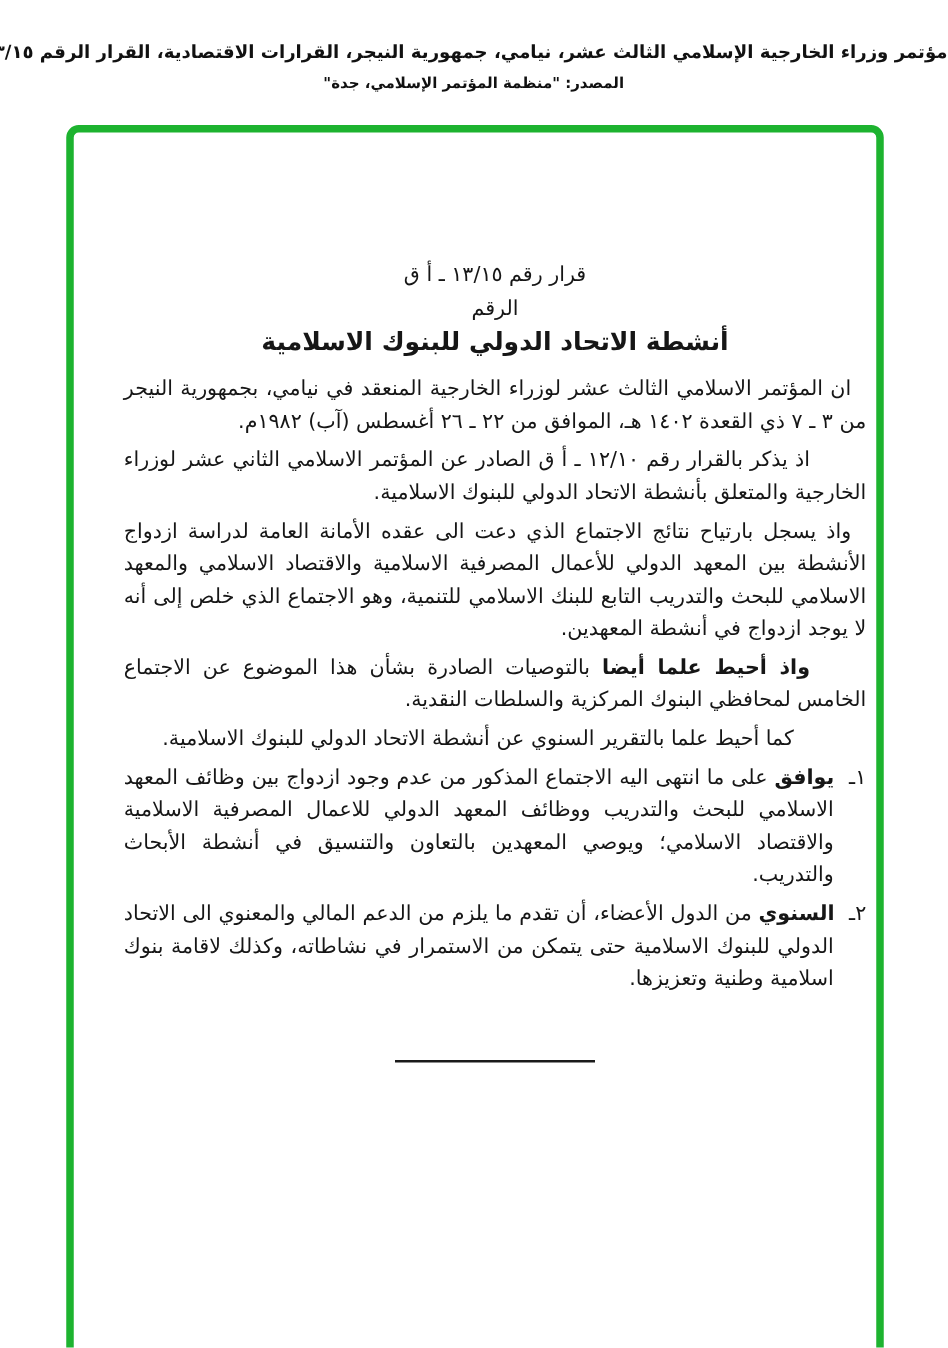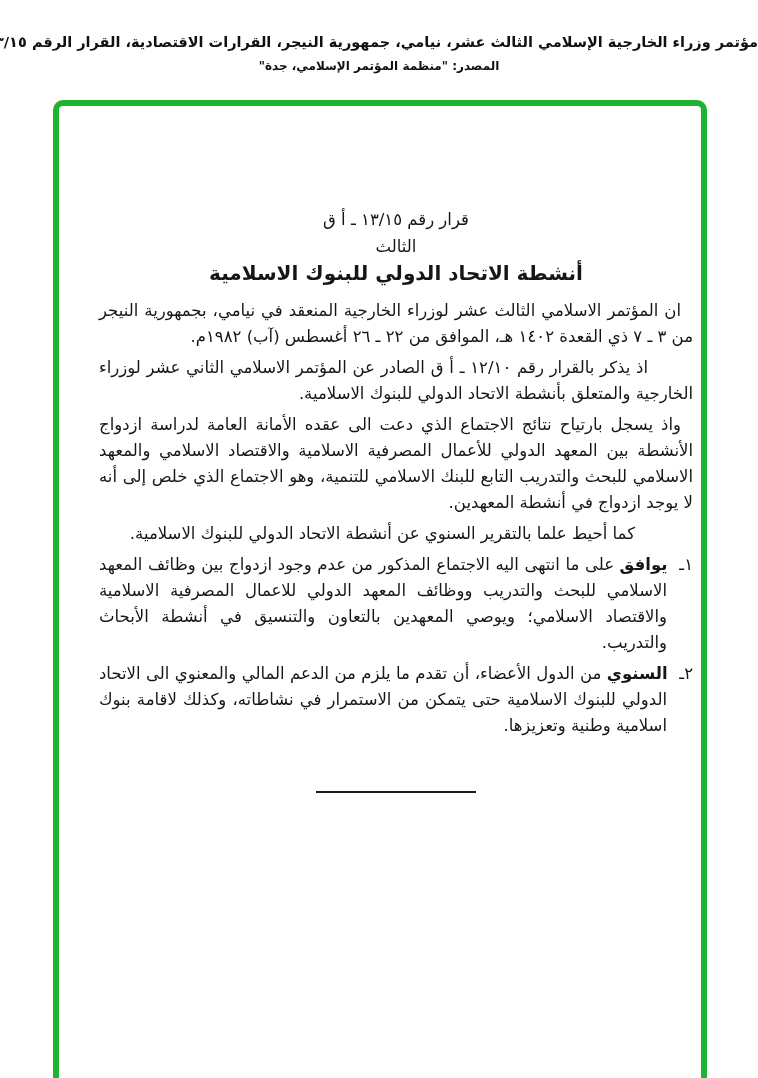--- a/index.html
+++ b/index.html
@@ -73,30 +73,31 @@
 <div class="doc-header">
   <div class="hdr-line1">مؤتمر وزراء الخارجية الإسلامي الثالث عشر، نيامي، جمهورية النيجر، القرارات الاقتصادية، القرار الرقم ١٣/١٥- أق</div>
   <div class="hdr-line2">المصدر:  "منظمة المؤتمر الإسلامي، جدة"</div>
 </div>
 
 <div class="frame" style="border-color: rgb(29, 179, 47);">
   <div class="content">
 
     <div class="title-block">
       <div class="t-line">قرار رقم ١٣/١٥ ـ أ ق</div>
-      <div class="t-line">الثالث</div>
+      <div class="t-line">الرقم</div>
       <div class="t-line t-bold">أنشطة الاتحاد الدولي للبنوك الاسلامية</div>
     </div>
 
     <p class="para p-indent-sm">ان المؤتمر الاسلامي الثالث عشر لوزراء الخارجية المنعقد في نيامي، بجمهورية النيجر من ٣ ـ ٧ ذي القعدة ١٤٠٢ هـ، الموافق من ٢٢ ـ ٢٦ أغسطس (آب) ١٩٨٢م.</p>
 
     <p class="para p-indent-lg">اذ يذكر بالقرار رقم ١٢/١٠ ـ أ ق الصادر عن المؤتمر الاسلامي الثاني عشر لوزراء الخارجية والمتعلق بأنشطة الاتحاد الدولي للبنوك الاسلامية.</p>
 
     <p class="para p-indent-sm">واذ يسجل بارتياح نتائج الاجتماع الذي دعت الى عقده الأمانة العامة لدراسة ازدواج الأنشطة بين المعهد الدولي للأعمال المصرفية الاسلامية والاقتصاد الاسلامي والمعهد الاسلامي للبحث والتدريب التابع للبنك الاسلامي للتنمية، وهو الاجتماع الذي خلص إلى أنه لا يوجد ازدواج في أنشطة المعهدين.</p>
 
+    <p class="para p-indent-lg"><span class="bold">واذ أحيط علما أيضا</span> <span>بالتوصيات الصادرة بشأن هذا الموضوع عن الاجتماع الخامس لمحافظي البنوك المركزية والسلطات النقدية.</span></p>
 
     <p class="para p-indent-xl">كما أحيط علما بالتقرير السنوي عن أنشطة الاتحاد الدولي للبنوك الاسلامية.</p>
 
     <div class="item"><span class="item-num">١ـ</span> <span class="bold">يوافق</span> <span>على ما انتهى اليه الاجتماع المذكور من عدم وجود ازدواج بين وظائف المعهد الاسلامي للبحث والتدريب ووظائف المعهد الدولي للاعمال المصرفية الاسلامية والاقتصاد الاسلامي؛ ويوصي المعهدين بالتعاون والتنسيق في أنشطة الأبحاث والتدريب.</span></div>
 
     <div class="item"><span class="item-num">٢ـ</span> <span class="bold">السنوي</span> <span>من الدول الأعضاء، أن تقدم ما يلزم من الدعم المالي والمعنوي الى الاتحاد الدولي للبنوك الاسلامية حتى يتمكن من الاستمرار في نشاطاته، وكذلك لاقامة بنوك اسلامية وطنية وتعزيزها.</span></div>
 
     <div class="end-rule"></div>
 
   </div>

